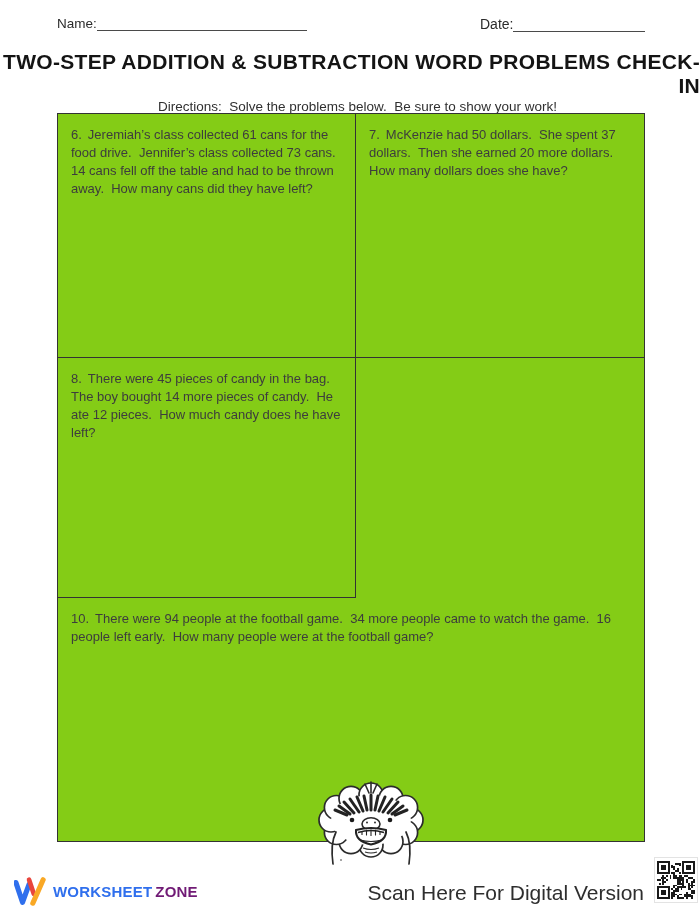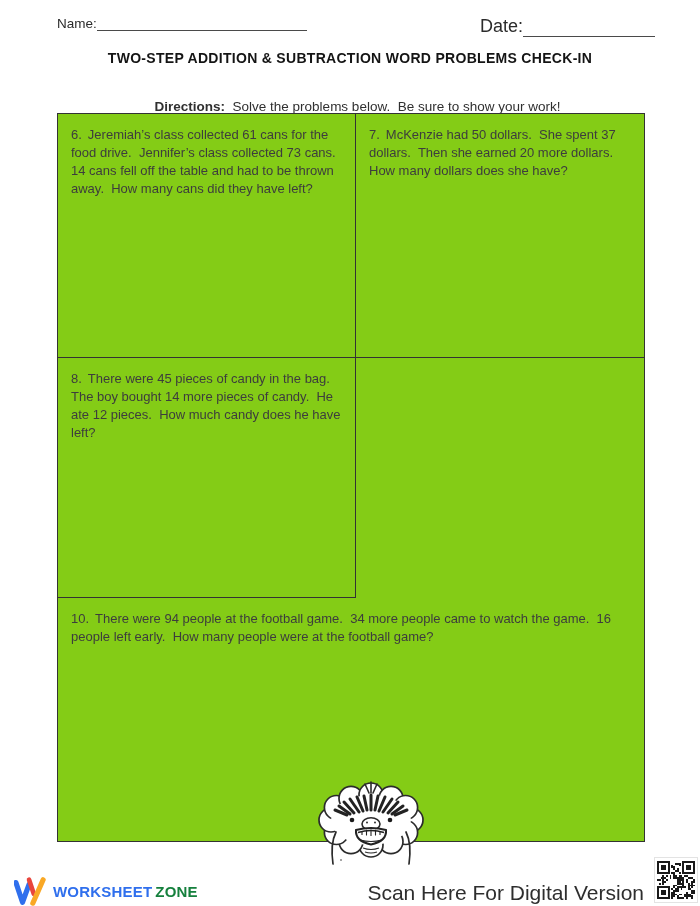--- a/index.html
+++ b/index.html
@@ -2,54 +2,54 @@
 <html><head>
 <meta charset="utf-8">
 <style>
   html,body { margin:0; padding:0; background:#ffffff; }
   .page {
     position:relative; width:700px; height:906px; background:#ffffff;
     font-family:"Liberation Sans", sans-serif; color:#3d3d3d; overflow:hidden;
   }
   
   .name-field { position:absolute; top:16px; left:57px; font-size:13.5px; color:#2b2b2b; }
-  .date-field { position:absolute; top:16px; left:480px; font-size:18px; color:#2b2b2b; }
+  .date-field { position:absolute; top:16px; left:480px; font-size:14px; color:#2b2b2b; }
   .blank-line { display:inline-block; border-bottom:1.4px solid #4a4a4a; height:13px; vertical-align:bottom; }
   .name-field .blank-line { width:210px; }
   .date-field .blank-line { width:132px; }
   
   .page-title {
-    position:absolute; top:50px; left:0; width:700px; text-align:center;
-    font-size:14px; font-weight:800; letter-spacing:0.3px; color:#141414;
+    position:absolute; top:50px; left:0; width:700px; text-align:right;
+    font-size:21px; font-weight:800; letter-spacing:0.3px; color:#141414;
   }
   .directions {
     position:absolute; top:84px; left:0; width:700px; text-align:center;
     font-size:13.5px; color:#303030; white-space:pre-wrap;
   }
-  .directions b { font-weight:700; }
+  .directions b { font-weight:400; }
   
   .problems-grid {
     position:absolute; left:57px; top:113px; width:588px; height:729px;
     box-sizing:border-box; border:1.6px solid #333333;
     display:grid; grid-template-columns:298px 1fr; grid-template-rows:244px 240px 1fr;
     background:#84cc16; z-index:1;
   }
   .cell { box-sizing:border-box; padding:12px 11px 10px 13px; font-size:13px; line-height:1.38; color:#3d3d3d; }
   .cell.b-r { border-right:1.6px solid #333333; }
   .cell.b-b { border-bottom:1.6px solid #333333; }
   .cell.full { grid-column:1 / 3; }
   .problem-number { margin-right:6px; }
   .problem-text { white-space:pre-wrap; }
   
   .mascot { position:absolute; left:301px; top:780px; z-index:2; }
   
   .brand-logo { position:absolute; left:14px; top:876px; display:flex; align-items:center; gap:7px; }
   .brand-text { font-size:15px; font-weight:800; letter-spacing:0.2px; }
   .brand-worksheet { color:#2f6fed; }
-  .brand-zone { color:#15803d; margin-left:3px;margin-top:18px; }
+  .brand-zone { color:#701a75; margin-left:3px;margin-top:18px; }
   .scan-text { position:absolute; top:881px; right:56px; font-size:21px; color:#2e2e2e; }
   .qr { position:absolute; left:654px; top:857px; width:44px; height:46px; background:#ffffff; border:1px solid #e3e3e3; box-sizing:border-box; padding:2px; }
   .qr svg { display:block; width:100%; height:100%; }
 </style>
 </head>
 <body>
 
 <div class="page">
 
   <div class="name-field">

